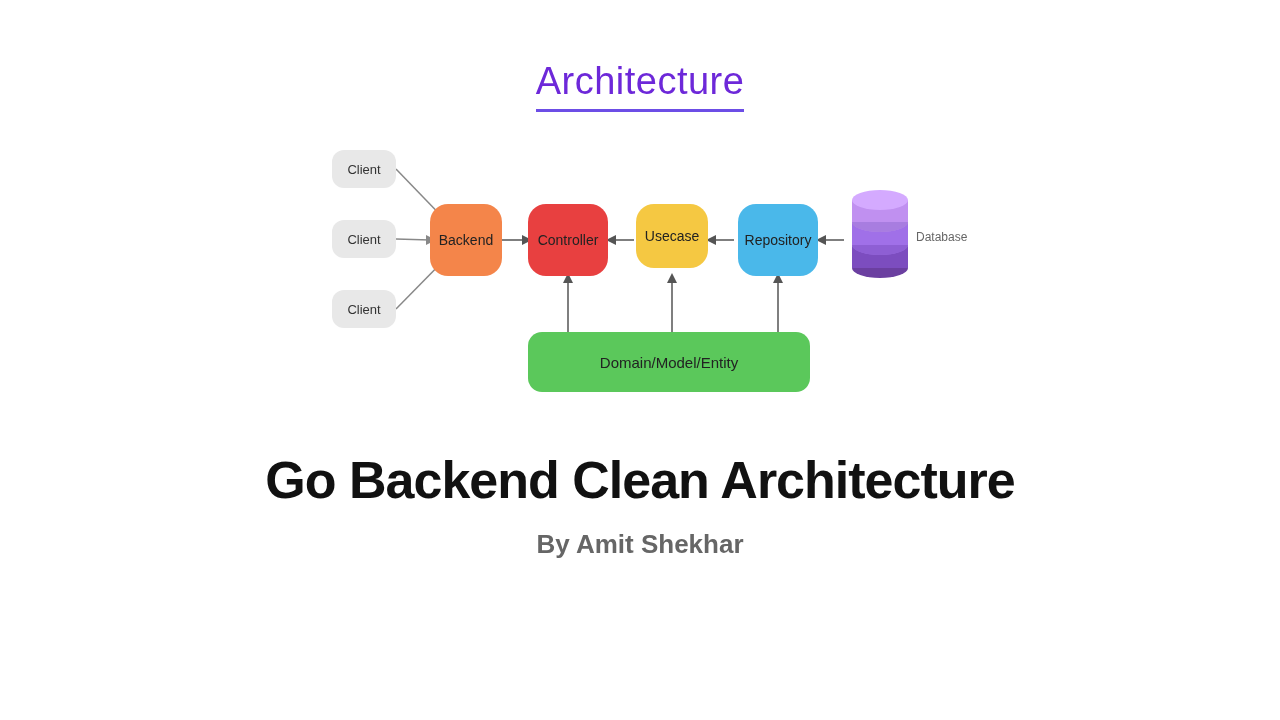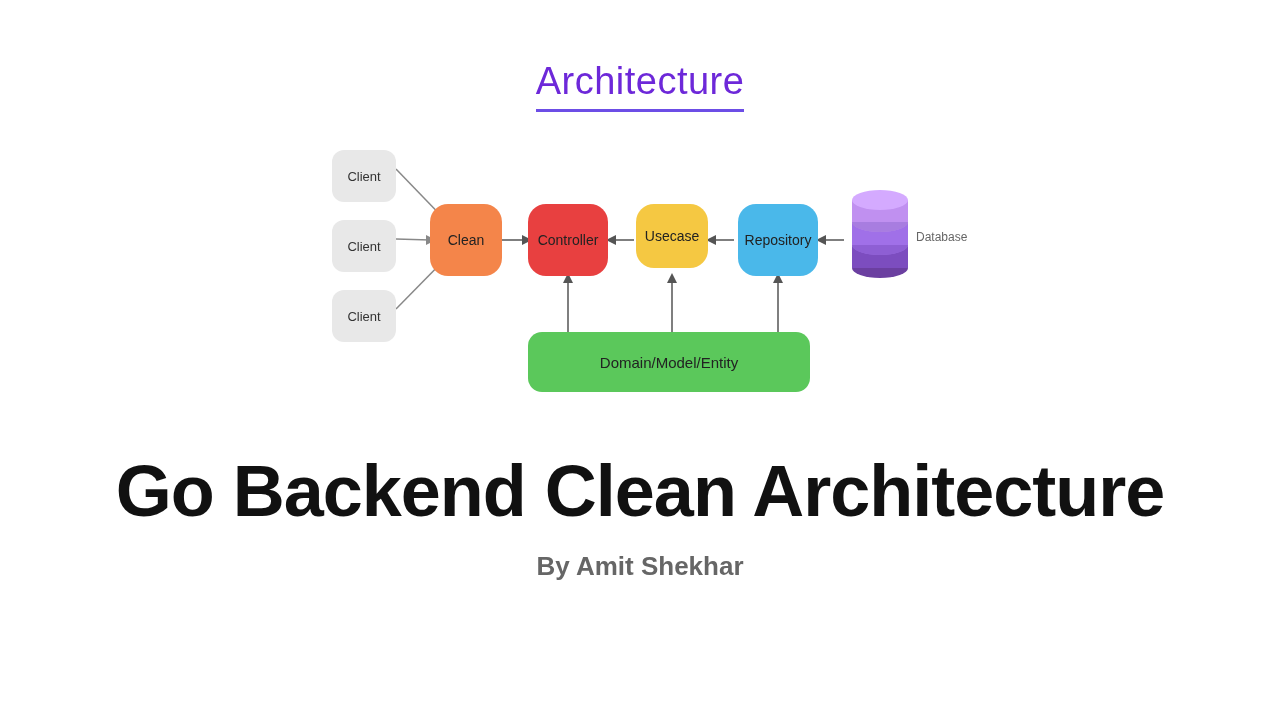--- a/index.html
+++ b/index.html
@@ -40,21 +40,21 @@
       width: 640px;
       height: 270px;
     }
 
     
     .client-node {
       position: absolute;
       background: #e8e8e8;
       border-radius: 12px;
       width: 64px;
-      height: 52px;
+      height: 38px;
       display: flex;
       align-items: center;
       justify-content: center;
       font-size: 13px;
       color: #333;
       font-weight: 400;
     }
 
     .client-top { top: 8px; left: 12px; }
     .client-mid { top: 78px; left: 12px; }
@@ -151,21 +151,21 @@
       pointer-events: none;
     }
 
     
     .bottom-section {
       margin-top: 40px;
       text-align: center;
     }
 
     .main-title {
-      font-size: 72px;
+      font-size: 52px;
       font-weight: 900;
       color: #111;
       letter-spacing: -1px;
       line-height: 1.1;
     }
 
     .subtitle {
       font-size: 26px;
       font-weight: 600;
       color: #666;
@@ -219,21 +219,21 @@
       <span>Client</span>
     </div>
     <div class="client-node client-mid">
       <span>Client</span>
     </div>
     <div class="client-node client-bot">
       <span>Client</span>
     </div>
 
     <div class="component router-box">
-      <span>Clean</span>
+      <span>Backend</span>
     </div>
 
     <div class="component controller-box">
       <span>Controller</span>
     </div>
 
     <div class="component usecase-box">
       <span>Usecase</span>
     </div>
 

